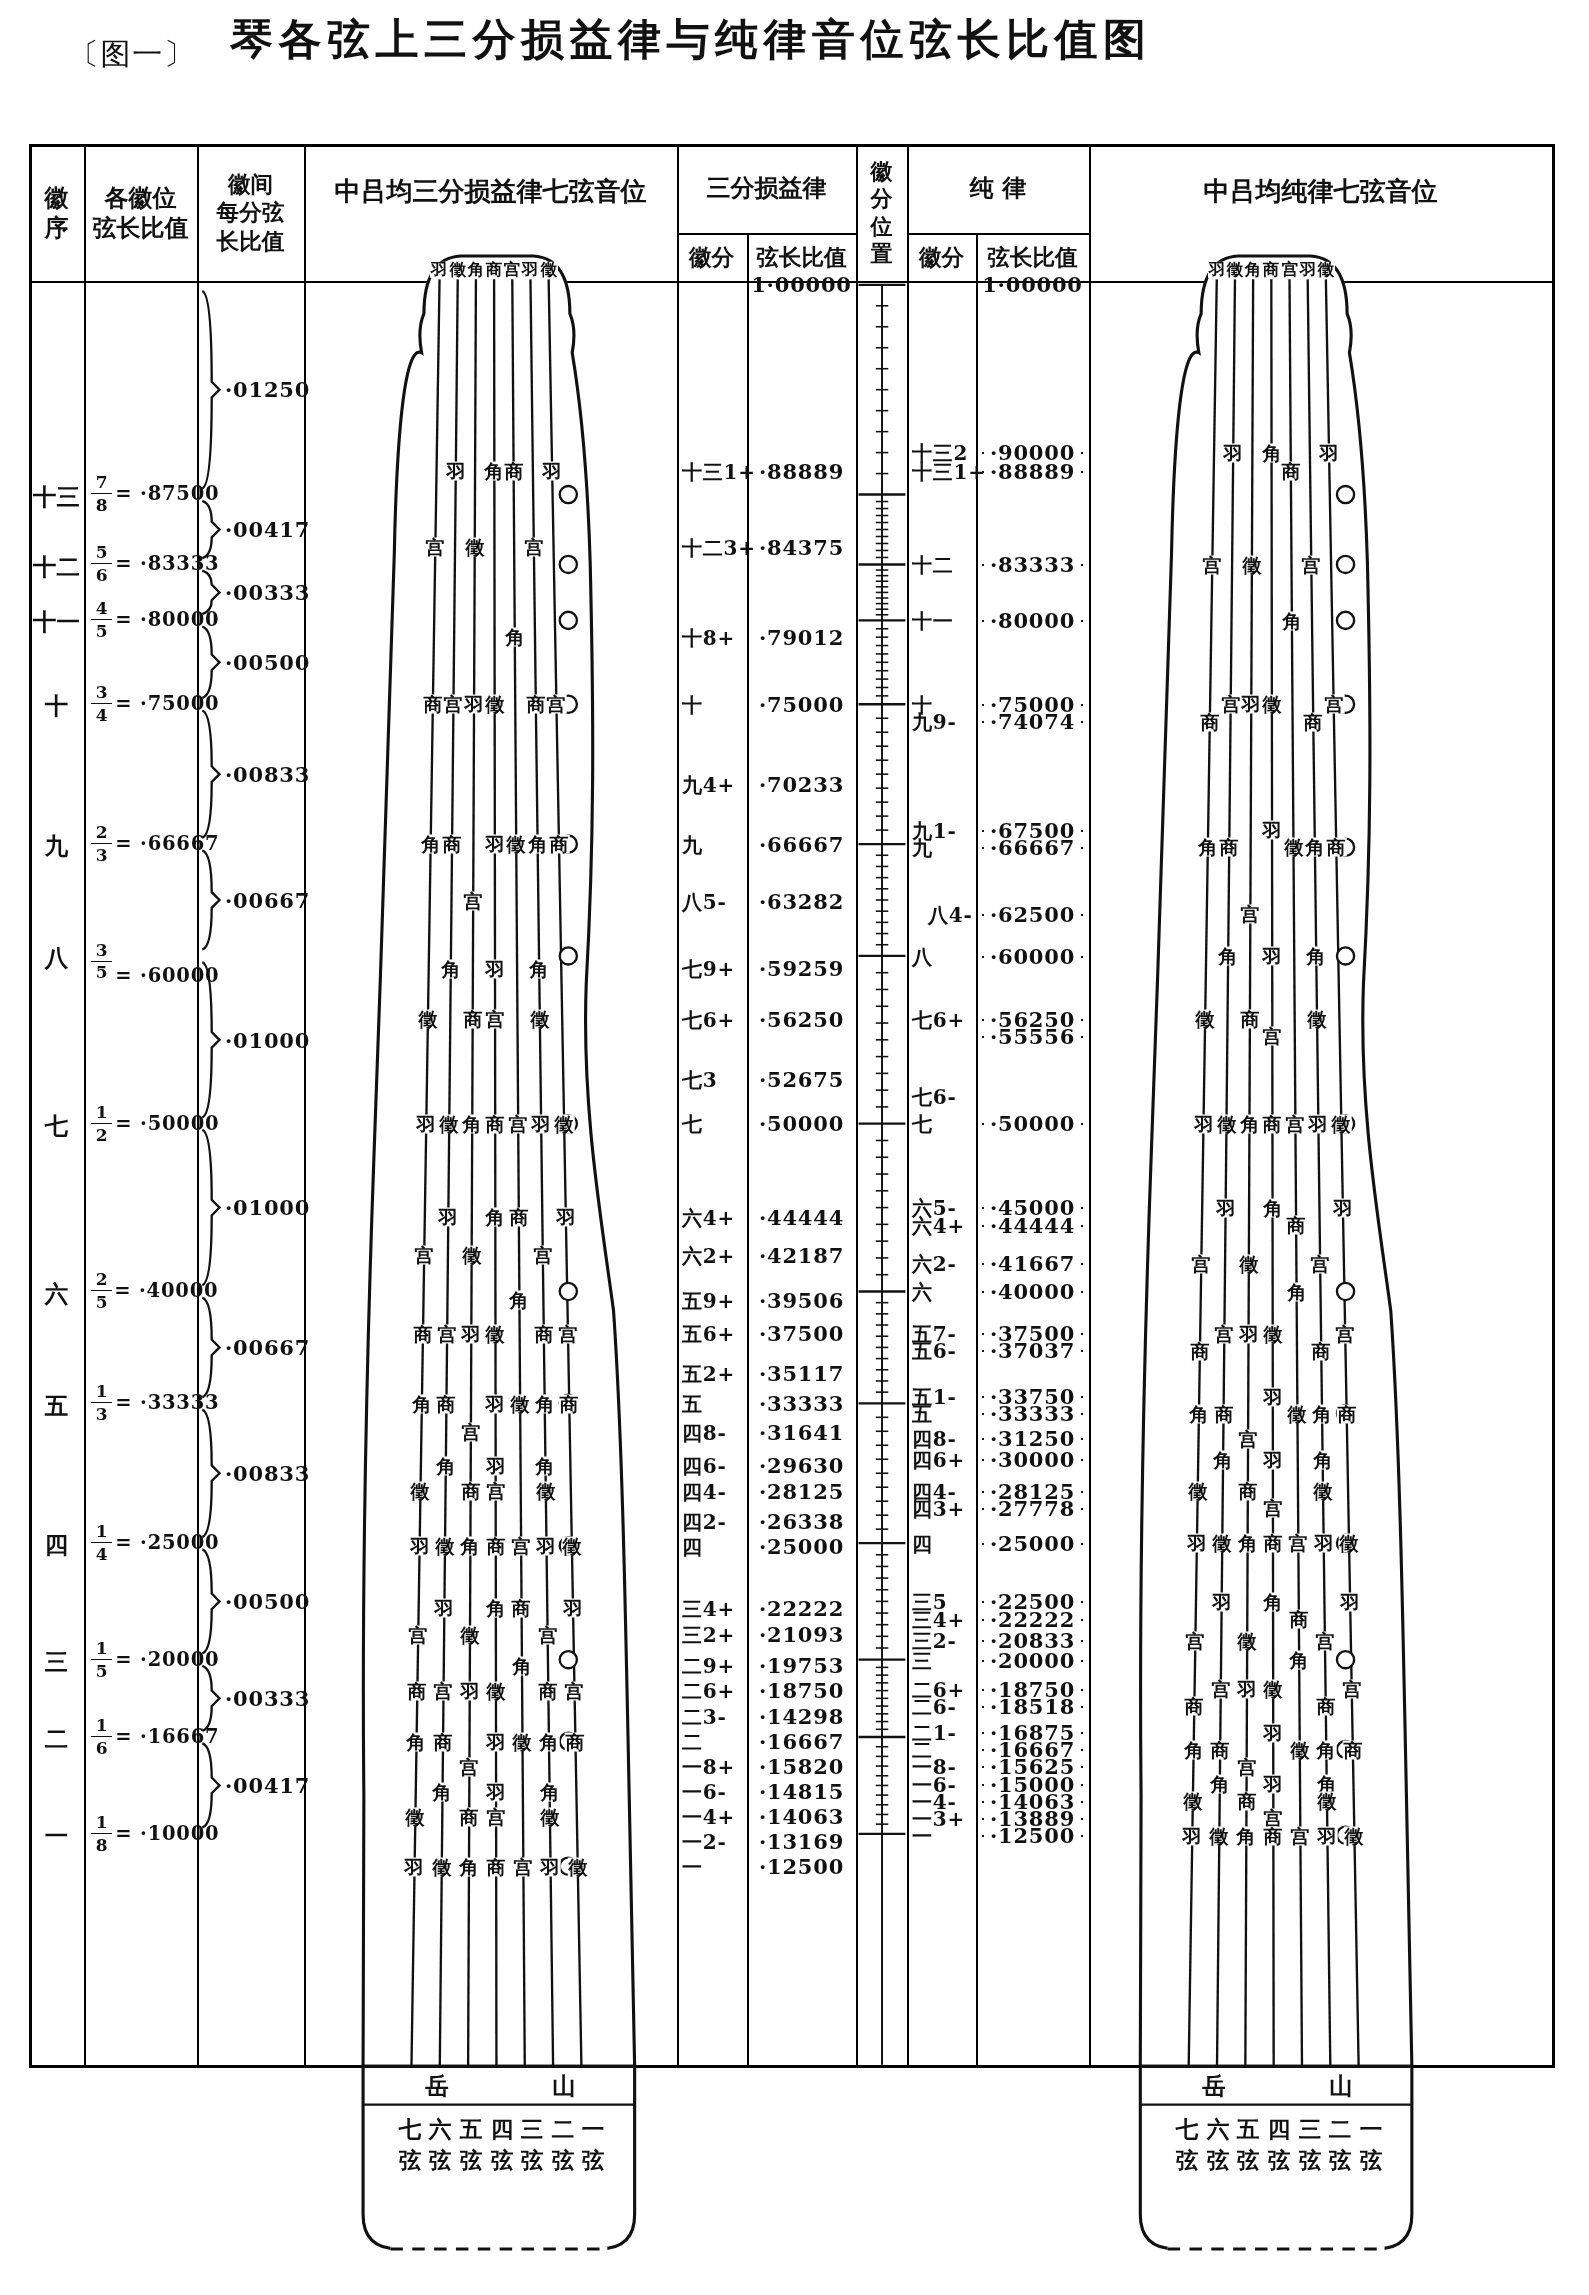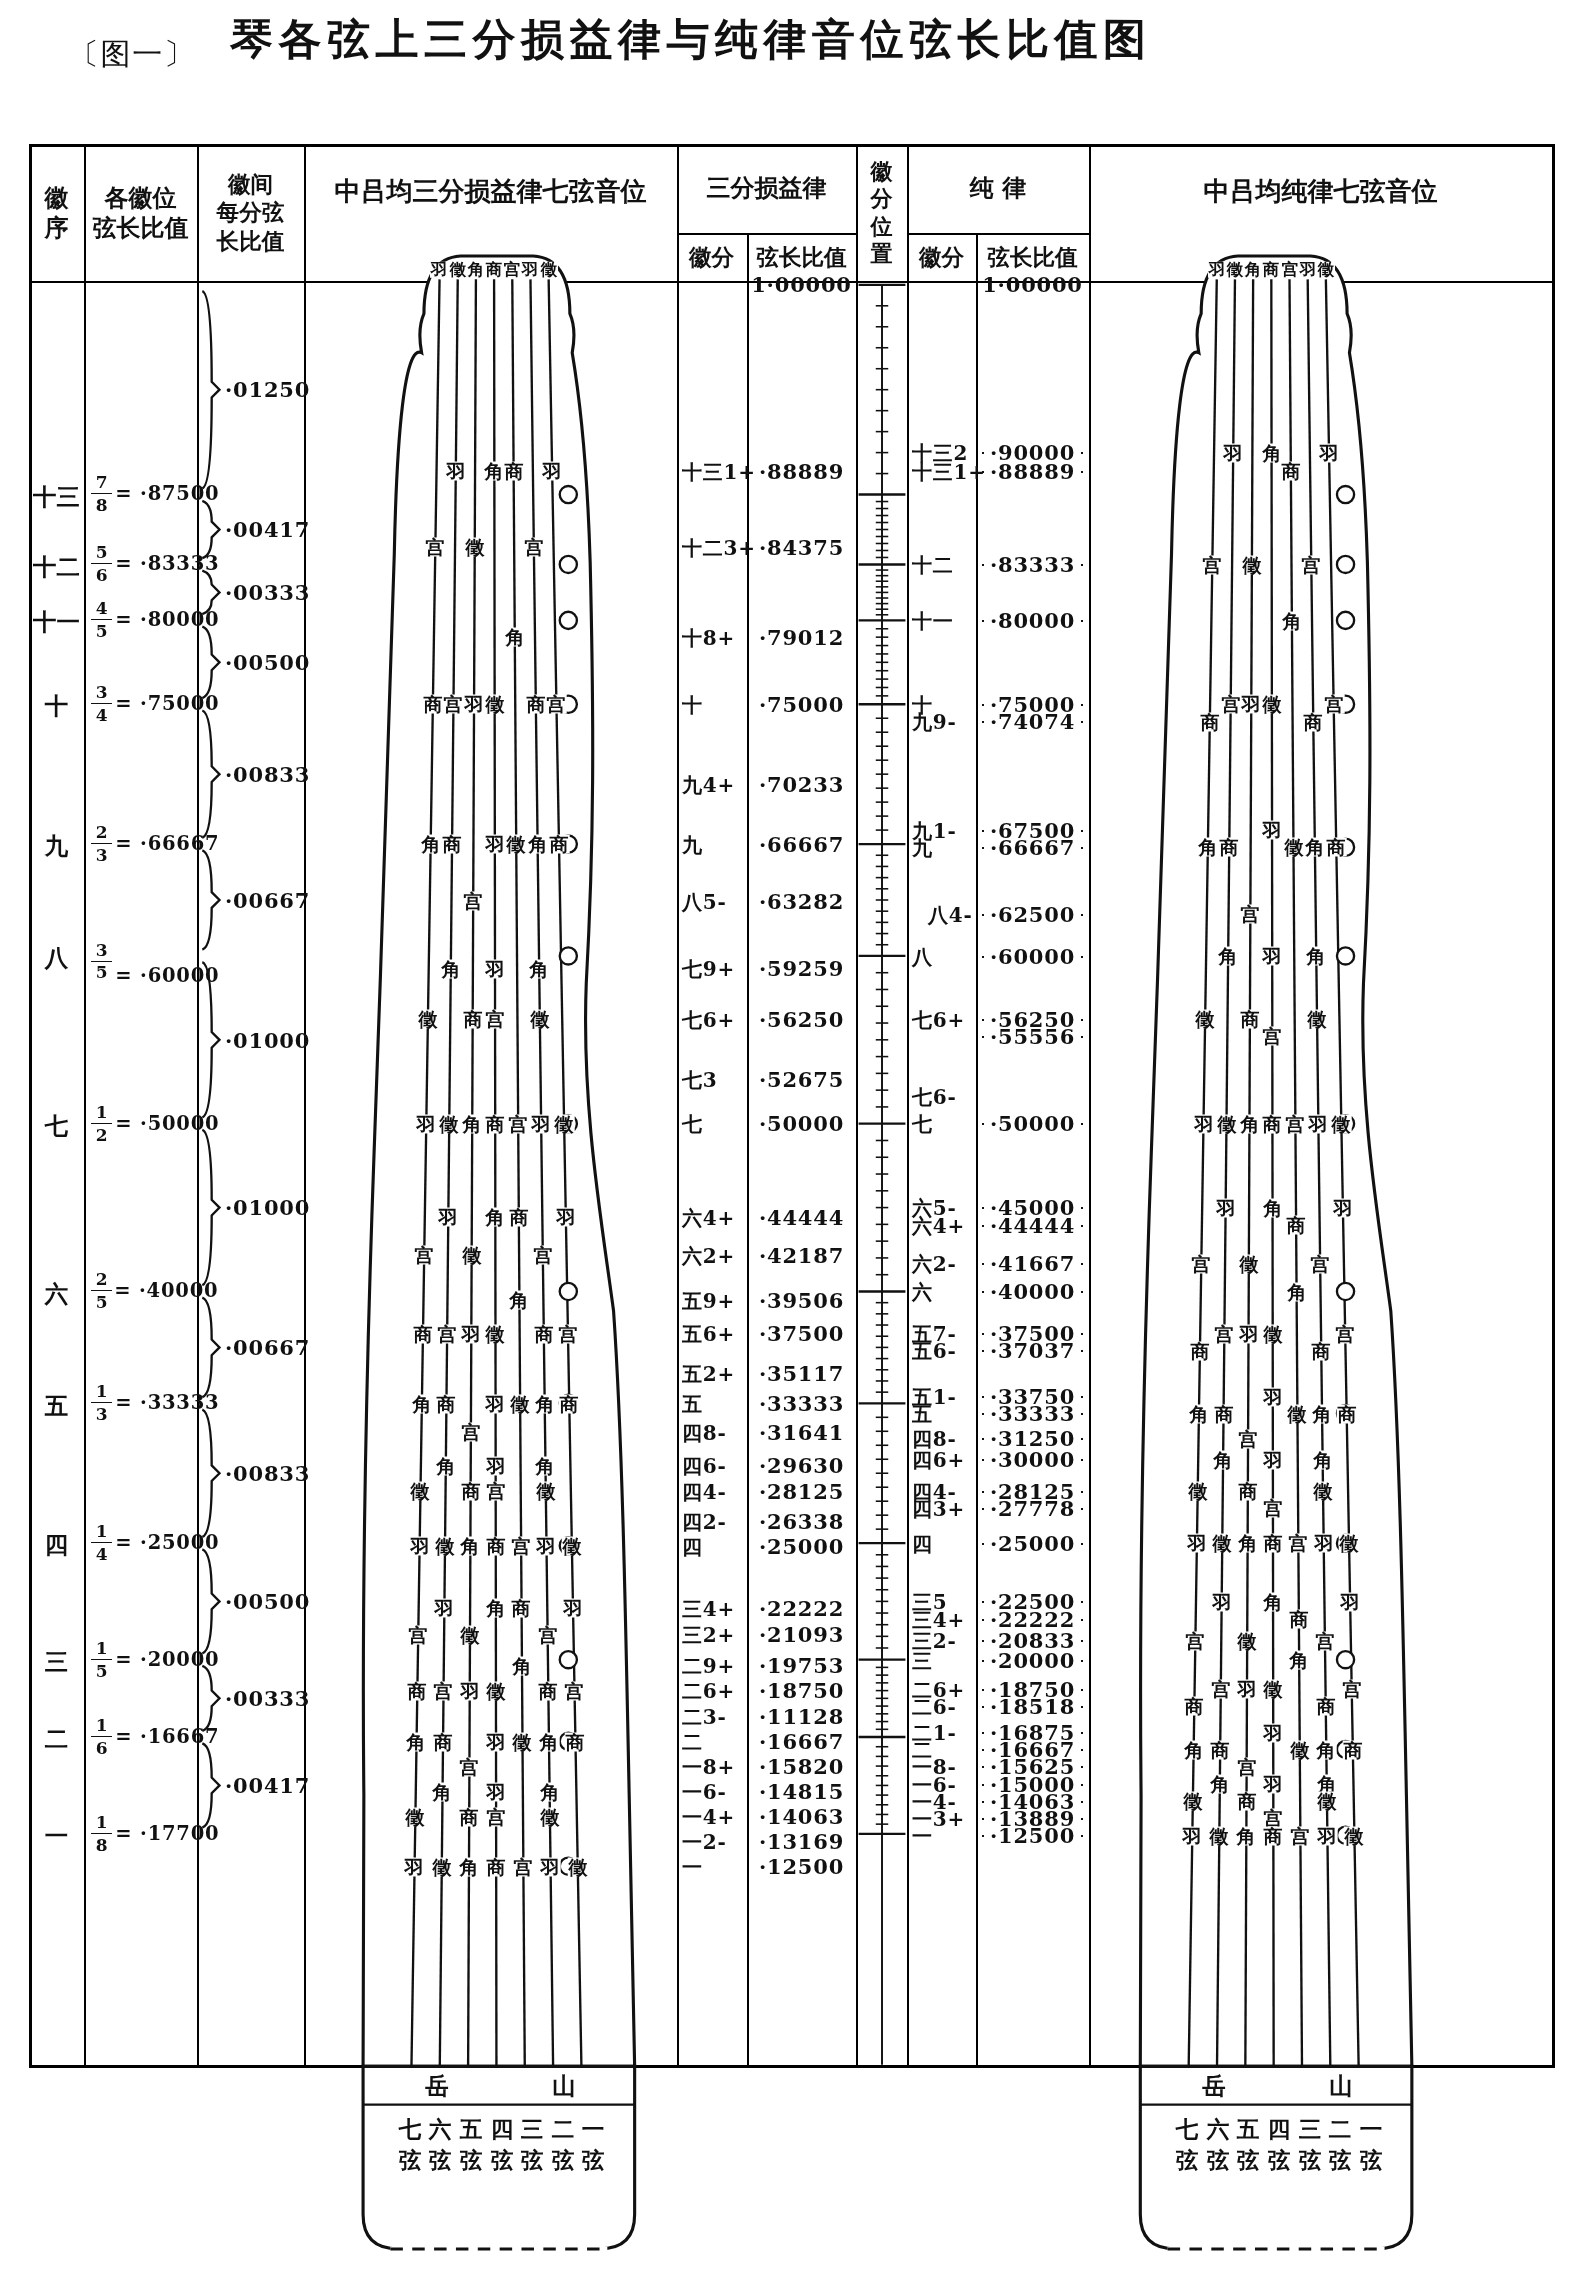--- a/index.html
+++ b/index.html
@@ -442,21 +442,21 @@
           <div class="den">6</div>
         </div>
         <div class="valtxt" style="font-size: 19.5px; margin-left: 3.1px;">= ·16667</div>
       </div>
       <div class="abs z2 huiseq" style="left: 29px; top: 1820px; width: 55px; text-align: center;">一</div>
       <div class="fracrow z2" style="left: 91px; top: 1814px; width: 104px;">
         <div class="frac">
           <div class="num">1</div>
           <div class="den">8</div>
         </div>
-        <div class="valtxt" style="font-size: 19.5px; margin-left: 3.1px;">= ·17700</div>
+        <div class="valtxt" style="font-size: 19.5px; margin-left: 3.1px;">= ·10000</div>
       </div>
       <div class="abs z2 valtxt" style="left: 225px; top: 377px;">·01250</div>
       <div class="abs z2 valtxt" style="left: 225px; top: 517px;">·00417</div>
       <div class="abs z2 valtxt" style="left: 225px; top: 580px;">·00333</div>
       <div class="abs z2 valtxt" style="left: 225px; top: 650px;">·00500</div>
       <div class="abs z2 valtxt" style="left: 225px; top: 762px;">·00833</div>
       <div class="abs z2 valtxt" style="left: 225px; top: 888px;">·00667</div>
       <div class="abs z2 valtxt" style="left: 225px; top: 1028px;">·01000</div>
       <div class="abs z2 valtxt" style="left: 225px; top: 1195px;">·01000</div>
       <div class="abs z2 valtxt" style="left: 225px; top: 1335px;">·00667</div>
@@ -623,21 +623,21 @@
       </div>
       <div class="abs z2 lbltxt" style="left: 682px; top: 1678px; width: 63px;">二6+</div>
       <div class="vrow z2" style="left: 747px; top: 1678px; width: 109px; justify-content: center;">
         <div class="dash"></div>
         <div class="valtxt">·18750</div>
         <div class="dash"></div>
       </div>
       <div class="abs z2 lbltxt" style="left: 682px; top: 1704px; width: 63px;">二3-</div>
       <div class="vrow z2" style="left: 747px; top: 1704px; width: 109px; justify-content: center;">
         <div class="dash"></div>
-        <div class="valtxt">·11128</div>
+        <div class="valtxt">·14298</div>
         <div class="dash"></div>
       </div>
       <div class="abs z2 lbltxt" style="left: 682px; top: 1729px; width: 63px;">二</div>
       <div class="vrow z2" style="left: 747px; top: 1729px; width: 109px; justify-content: center;">
         <div class="dash"></div>
         <div class="valtxt">·16667</div>
         <div class="dash"></div>
       </div>
       <div class="abs z2 lbltxt" style="left: 682px; top: 1754px; width: 63px;">一8+</div>
       <div class="vrow z2" style="left: 747px; top: 1754px; width: 109px; justify-content: center;">

